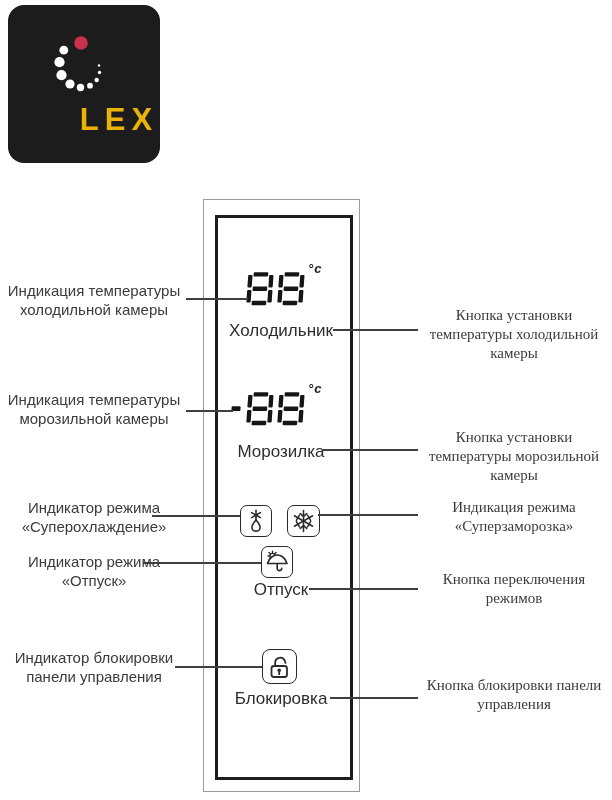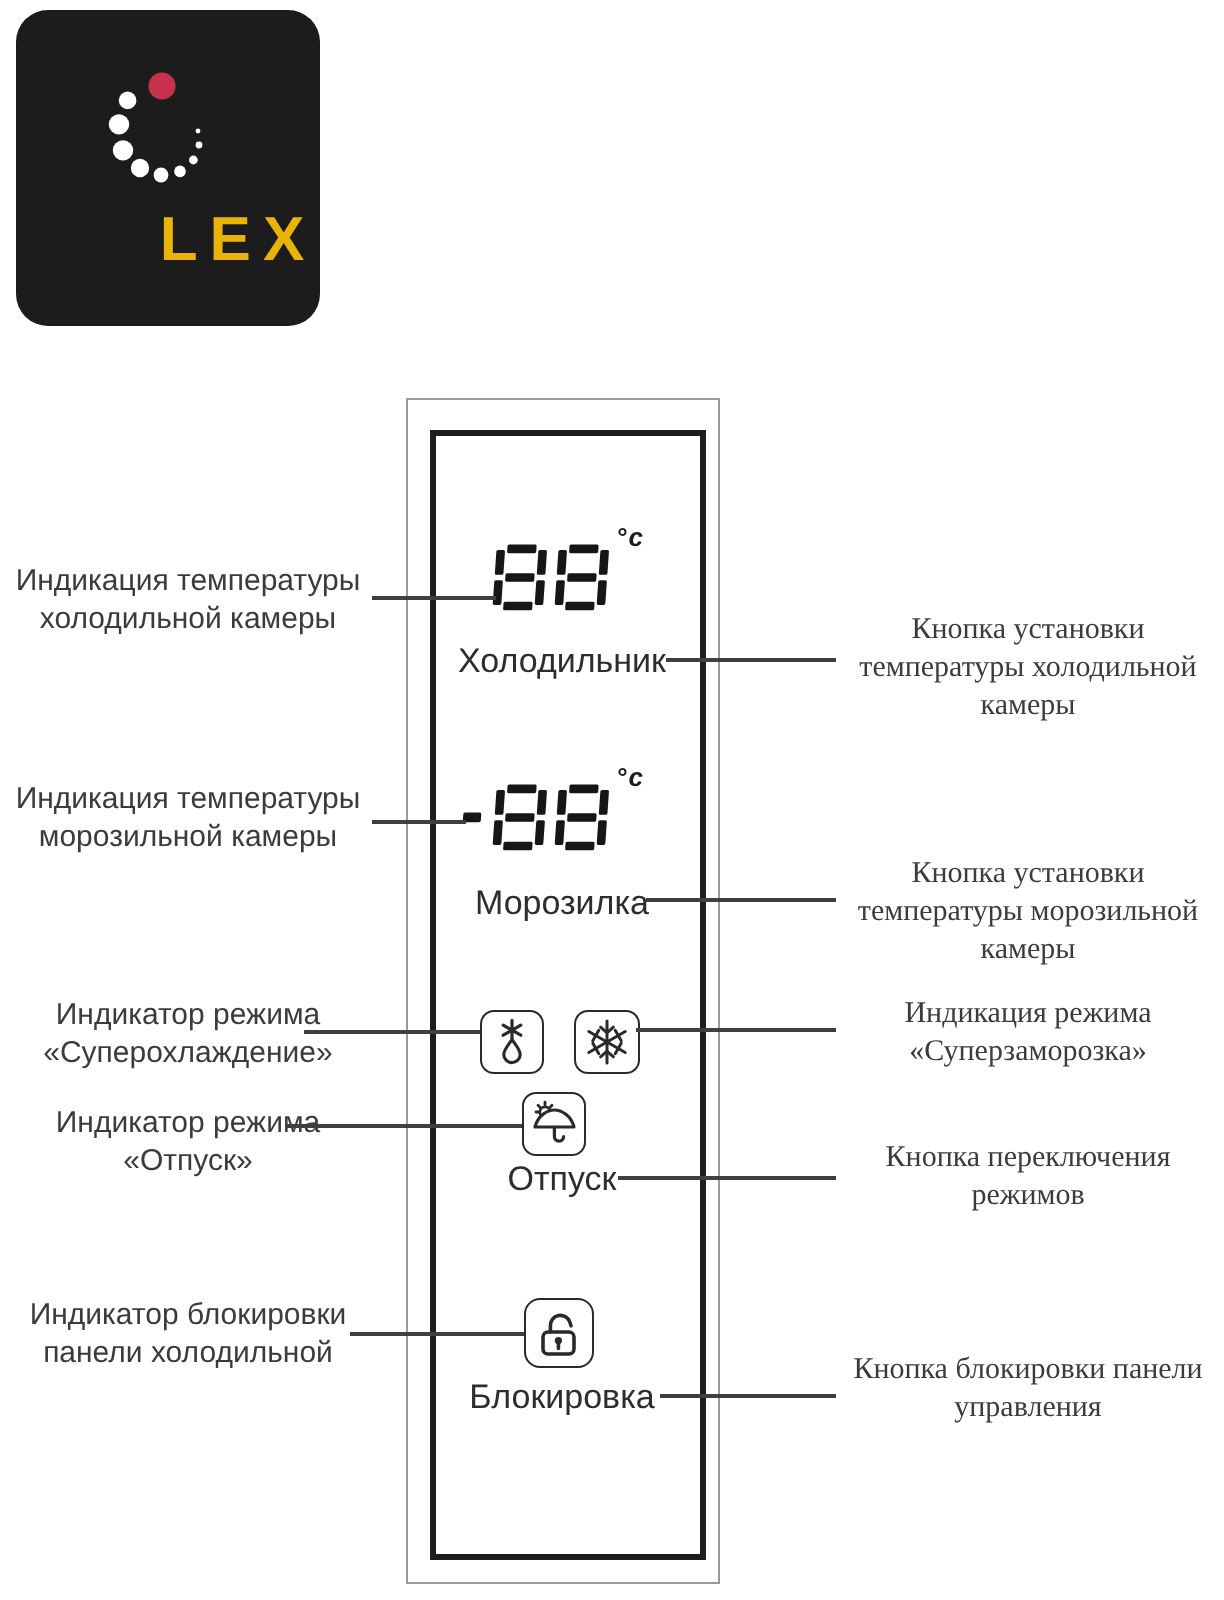--- a/index.html
+++ b/index.html
@@ -176,21 +176,21 @@
       <line x1="16.2" y1="21.5" x2="16.2" y2="24.2" stroke="#2a2a2a" stroke-width="1.8" stroke-linecap="round"></line>
       <path d="M12.2 16 L12.2 13 A 5 5 0 0 1 21.9 11 L 22.5 12.9" fill="none" stroke="#2a2a2a" stroke-width="1.8" stroke-linecap="round"></path>
     </svg>
   </div>
   <div class="panel-label" style="top:689px">Блокировка</div>
 
   <div class="callout left" style="top:281px">Индикация температуры холодильной камеры</div>
   <div class="callout left" style="top:390px">Индикация температуры морозильной камеры</div>
   <div class="callout left" style="top:498px">Индикатор режима «Суперохлаждение»</div>
   <div class="callout left" style="top:552px">Индикатор режима «Отпуск»</div>
-  <div class="callout left" style="top:648px">Индикатор блокировки панели холодильной</div>
+  <div class="callout left" style="top:648px">Индикатор блокировки панели управления</div>
 
   <div class="callout right" style="top:306px">Кнопка установки температуры холодильной камеры</div>
   <div class="callout right" style="top:428px">Кнопка установки температуры морозильной камеры</div>
   <div class="callout right" style="top:498px">Индикация режима «Суперзаморозка»</div>
   <div class="callout right" style="top:570px">Кнопка переключения режимов</div>
   <div class="callout right" style="top:676px">Кнопка блокировки панели управления</div>
 
   <div class="leader" style="top:298px;left:186px;width:62px"></div>
   <div class="leader" style="top:410px;left:186px;width:47px"></div>
   <div class="leader" style="top:515px;left:152px;width:88px"></div>

